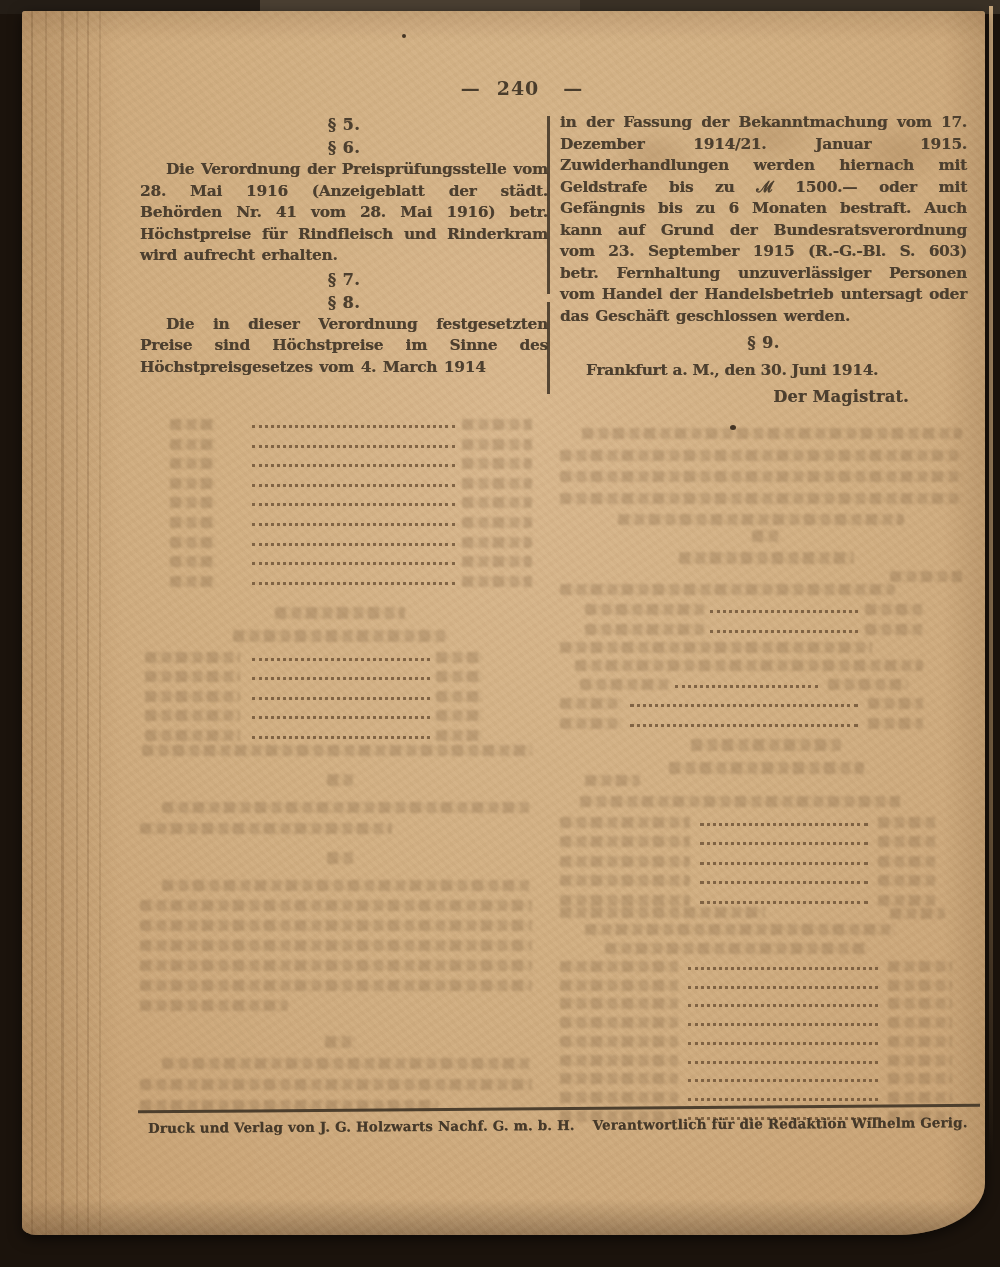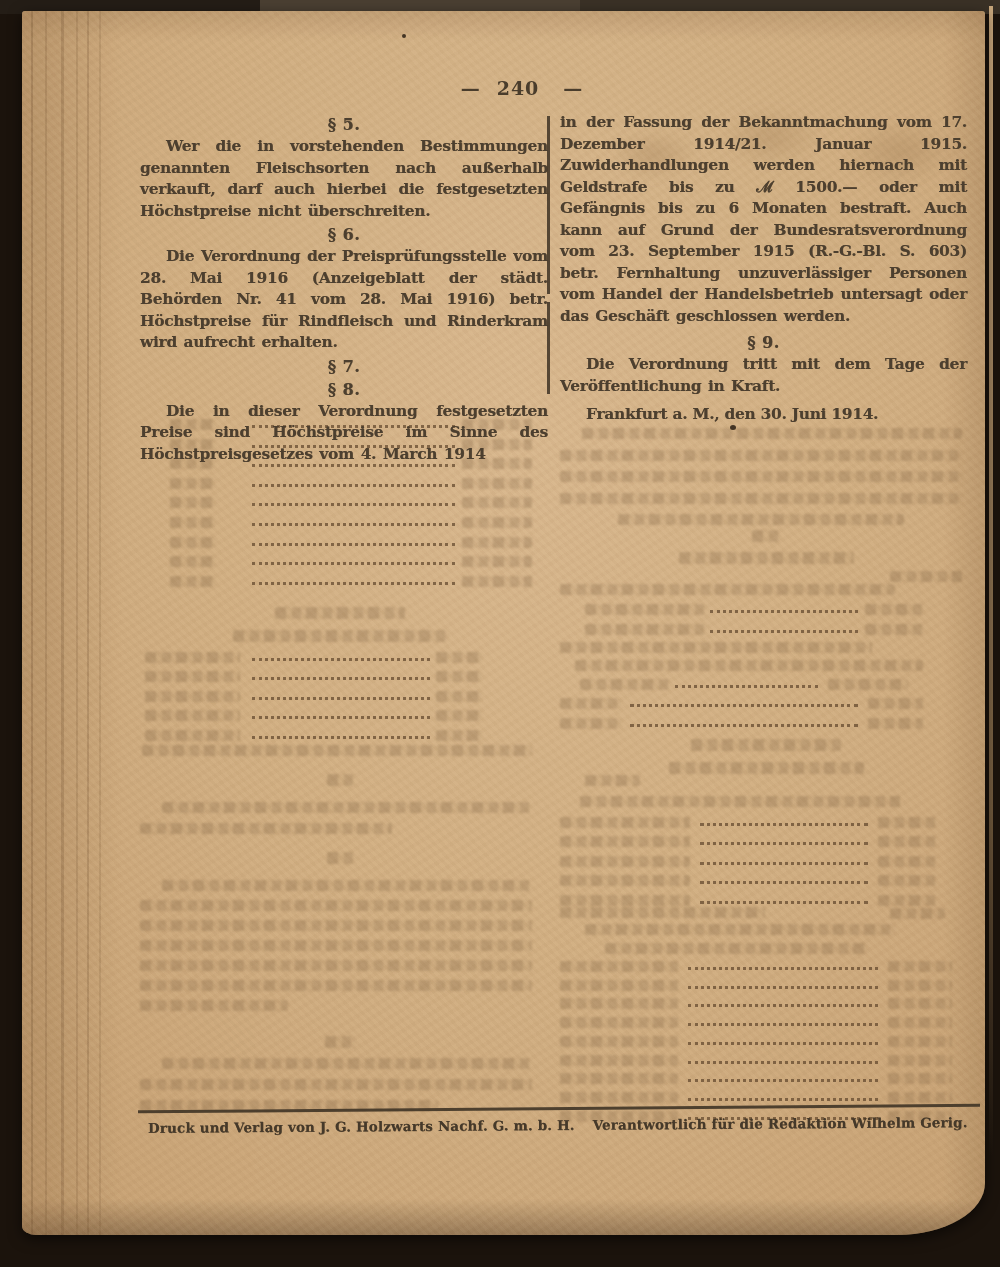--- a/index.html
+++ b/index.html
@@ -280,33 +280,32 @@
 
     <div class="pagehead">
       <span class="dash">—</span><span class="pnum">240</span><span class="dash dash-r">—</span>
     </div>
 
     <div class="divider seg1"></div>
     <div class="divider seg2"></div>
 
     <div class="col left">
       <div class="shead">§ 5.</div>
-      <p class="body">Wer die in vorstehenden Bestimmungen genannten Fleischsorten nach außerhalb verkauft, darf auch hierbei die festgesetzten Höchstpreise nicht überschreiten.</p>
       <div class="shead">§ 6.</div>
       <p class="body">Die Verordnung der Preisprüfungsstelle vom 28. Mai 1916 (Anzeigeblatt der städt. Behörden Nr. 41 vom 28. Mai 1916) betr. Höchstpreise für Rindfleisch und Rinderkram wird aufrecht erhalten.</p>
       <div class="shead">§ 7.</div>
       <div class="shead">§ 8.</div>
       <p class="body">Die in dieser Verordnung festgesetzten Preise sind Höchstpreise im Sinne des Höchstpreisgesetzes vom 4. March 1914</p>
     </div>
 
     <div class="col right">
       <p class="body" style="text-indent:0;">in der Fassung der Bekanntmachung vom 17. Dezember 1914/21. Januar 1915. Zuwiderhandlungen werden hiernach mit Geldstrafe bis zu ℳ 1500.— oder mit Gefängnis bis zu 6 Monaten bestraft. Auch kann auf Grund der Bundesratsverordnung vom 23. September 1915 (R.-G.-Bl. S. 603) betr. Fernhaltung unzuverlässiger Personen vom Handel der Handelsbetrieb untersagt oder das Geschäft geschlossen werden.</p>
       <div class="shead" style="margin-top:6px;">§ 9.</div>
-      <p class="body">Die Verordnung tritt mit dem Tage der Veröffentlichung in Kraft.</p>
       <p class="dateline">Frankfurt a. M., den 30. Juni 1914.</p>
+      <p class="signature">Der Magistrat.</p>
     </div>
 
     <div class="footer-rule"></div>
     <div class="imprint">
       <span>Druck und Verlag von J. G. Holzwarts Nachf. G. m. b. H.</span>
       <span>Verantwortlich für die Redaktion Wilhelm Gerig.</span>
     </div>
 
     <div class="speck s1"></div>
     <div class="speck s2"></div>

